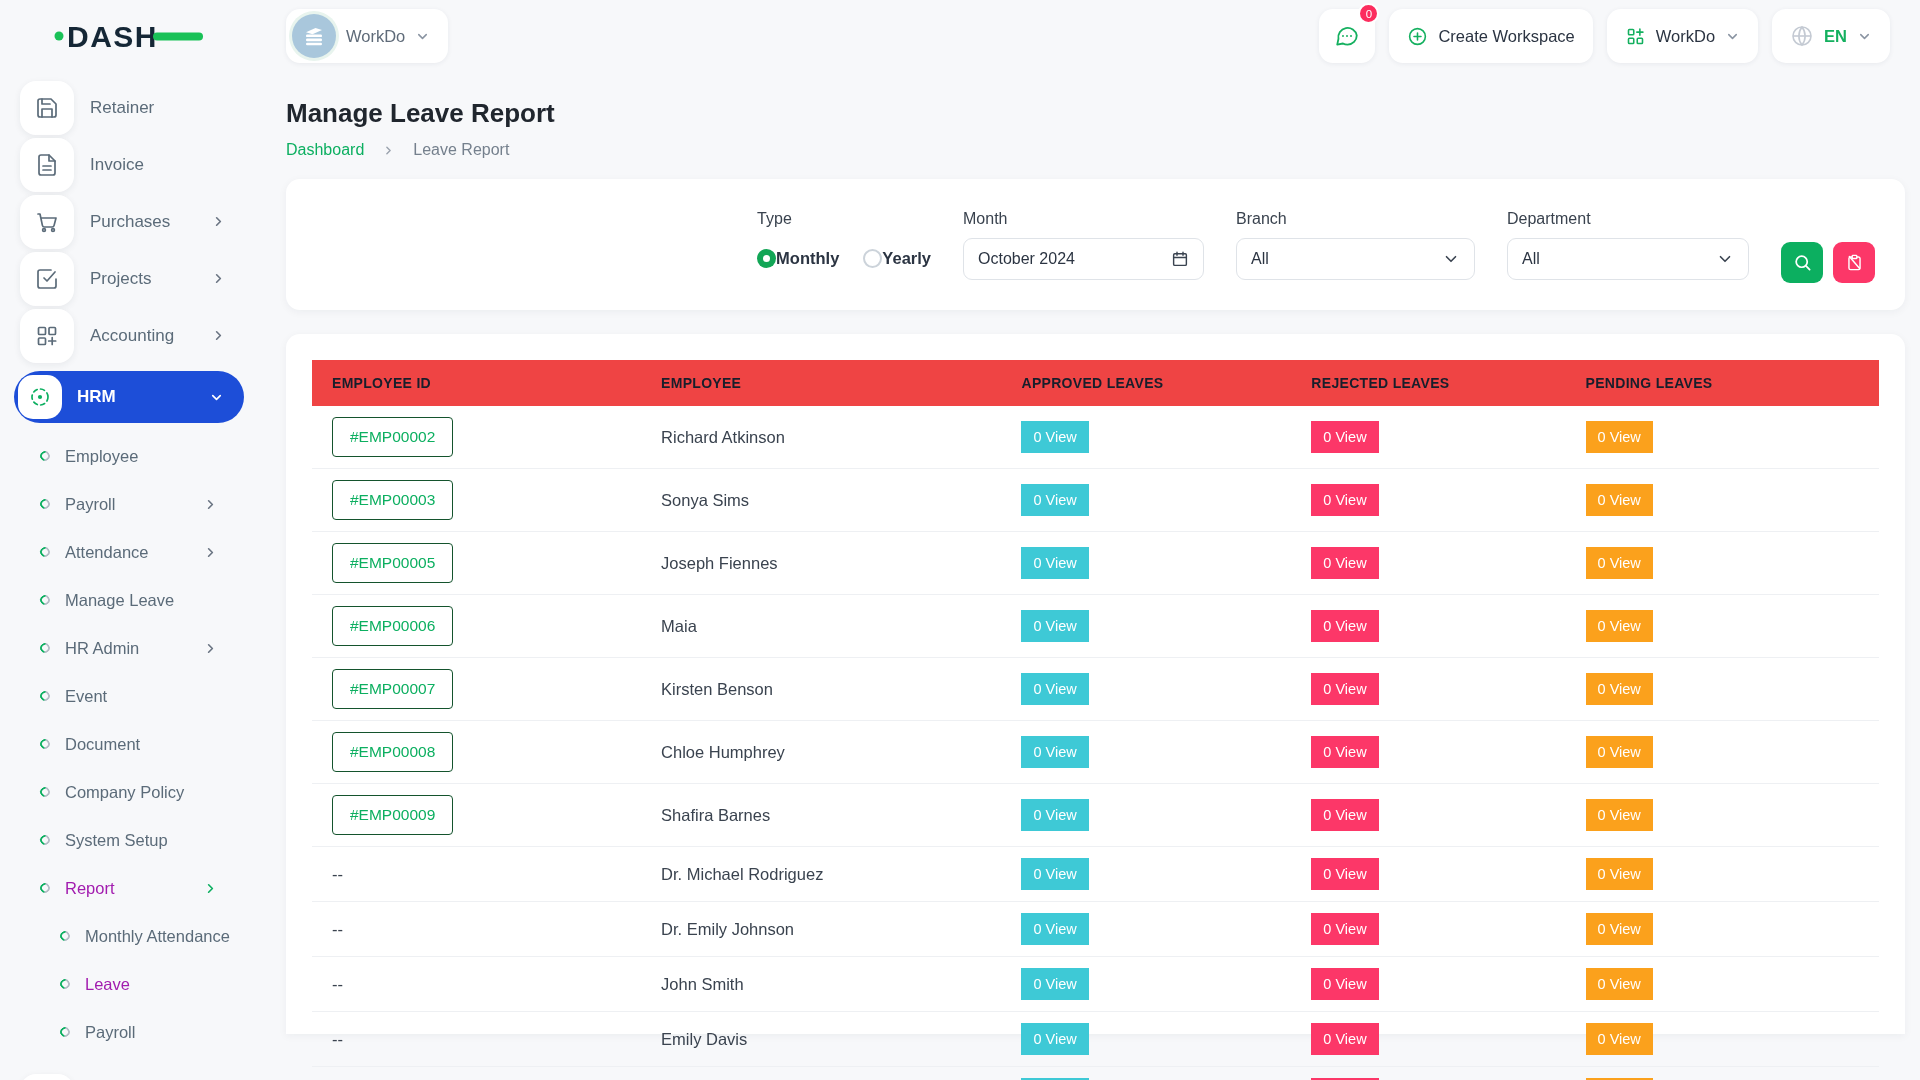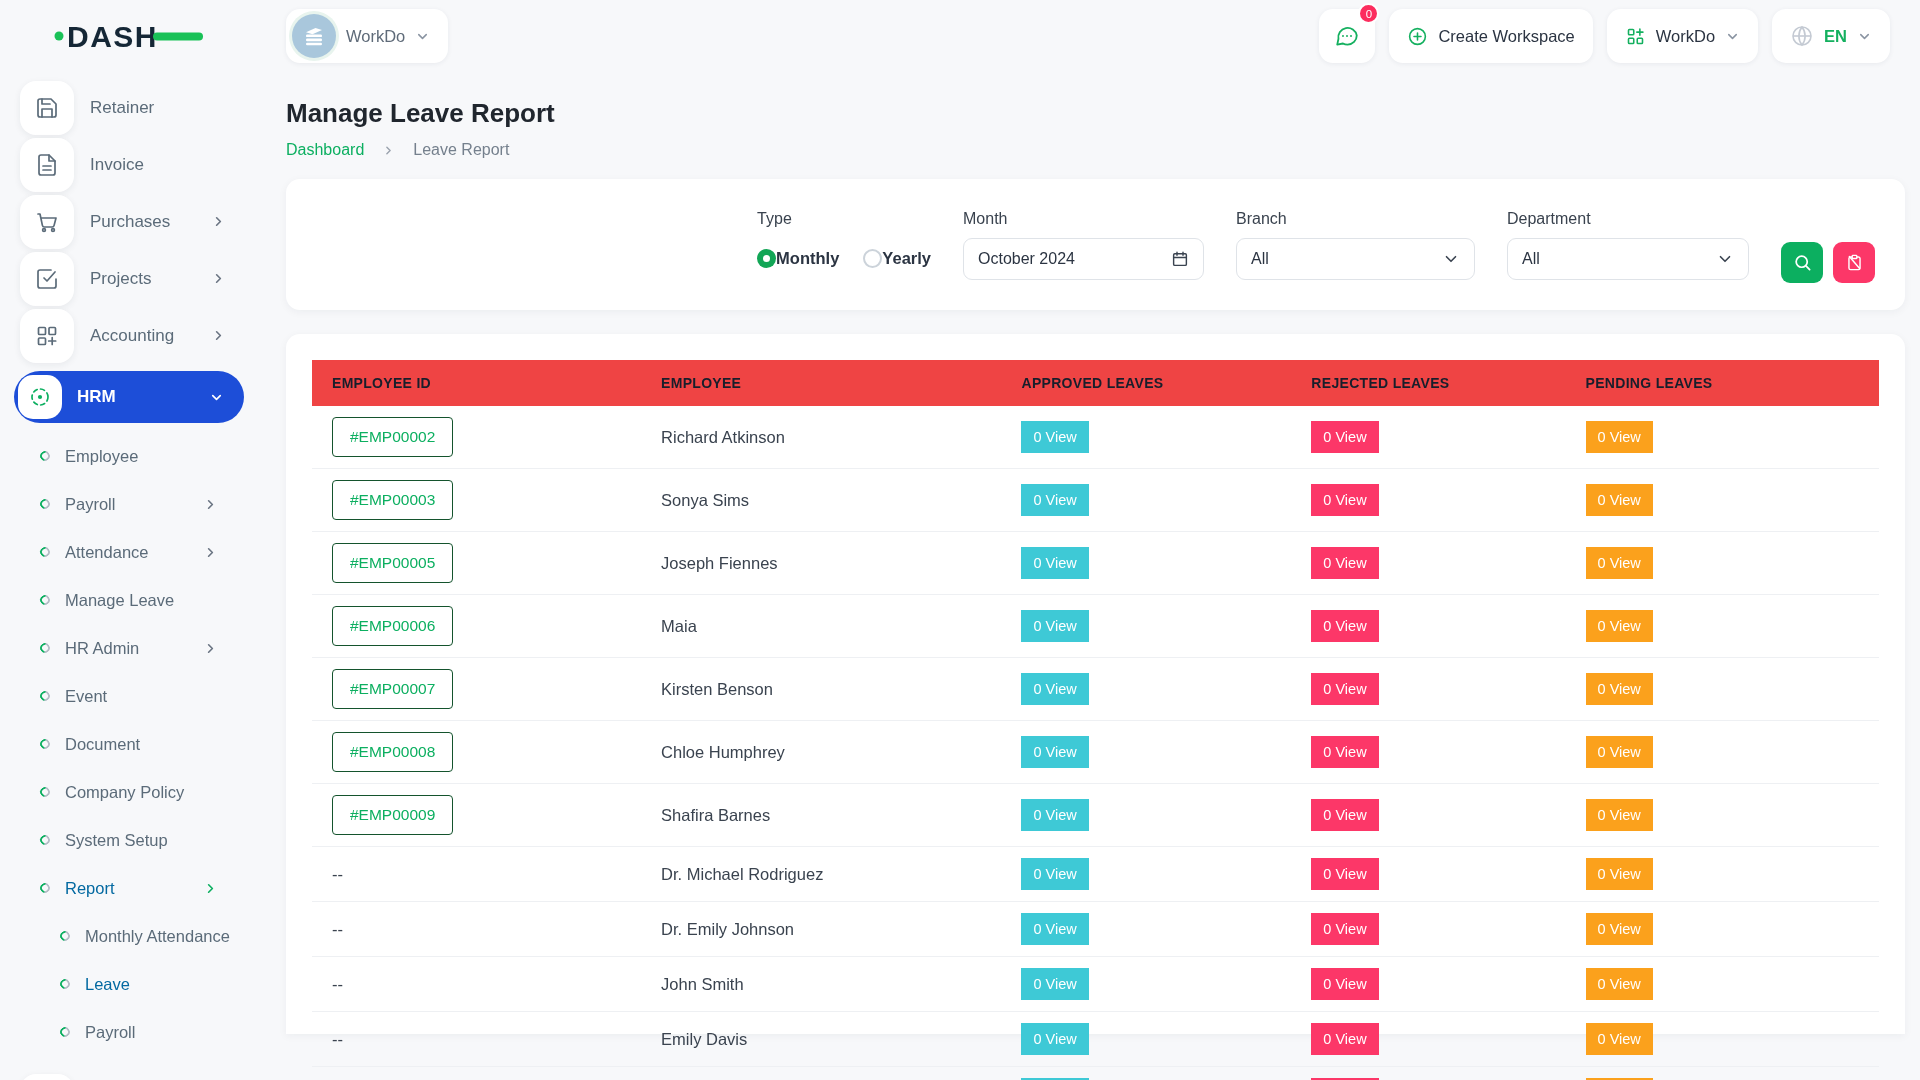--- a/index.html
+++ b/index.html
@@ -34,21 +34,21 @@
   .s-hrm{height:52px;background:#1d4ed8;border-radius:28px;margin:7px 16px 9px 14px;display:flex;align-items:center;
          padding:0 20px 0 4px;color:#fff;font-weight:bold;font-size:17px;cursor:pointer}
   .s-hrm .icon-box{width:44px;height:44px;border-radius:15px;color:#0caf60;margin-right:15px;box-shadow:none}
   .s-hrm .chev{margin-right:0;color:#fff}
   .s-sub{height:48px;display:flex;align-items:center;gap:15px;padding-left:40px;font-size:16.5px;color:#5b6b79;cursor:pointer}
   .s-sub .chev{margin-right:42px}
   .s-sub2{height:48px;display:flex;align-items:center;gap:15px;padding-left:60px;font-size:16.5px;color:#5b6b79;cursor:pointer}
   .dot{width:10px;height:10px;border-radius:50%;border:2px solid #b4bcc6;border-top-color:#0caf60;border-left-color:#0caf60;
        transform:rotate(-35deg);flex:none}
   .pos-gap{margin-top:16px}
-  .active-green{color:#0369a1}
+  .active-green{color:#a21caf}
   .active-green .chev{color:#0caf60}
 
   
   .content{position:absolute;left:286px;top:72px;right:15px;bottom:0}
   .page-title{font-size:26px;font-weight:bold;color:#20262e;margin-top:26px}
   .breadcrumb{display:flex;align-items:center;gap:18px;margin-top:12px;font-size:16px}
   .bc-link{color:#0caf60;cursor:pointer}
   .bc-sep{color:#9aa2ad;display:flex}
   .bc-sep svg{width:13px;height:13px}
   .bc-current{color:#75808d}

